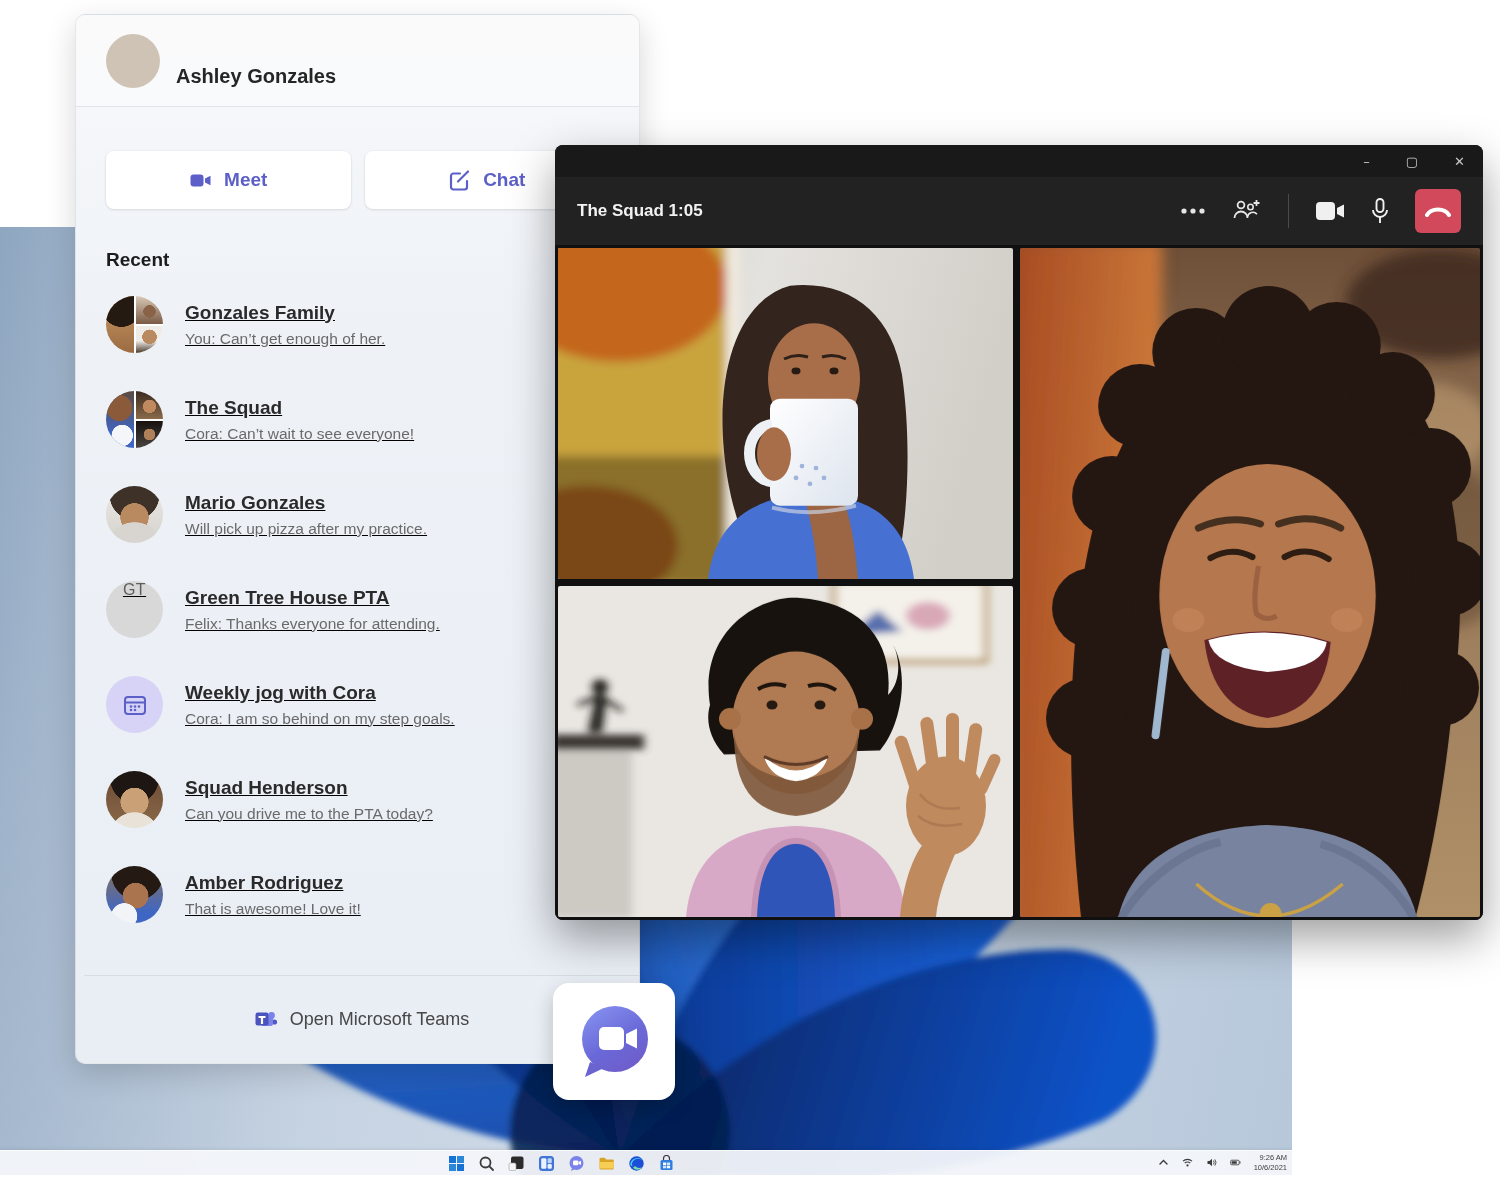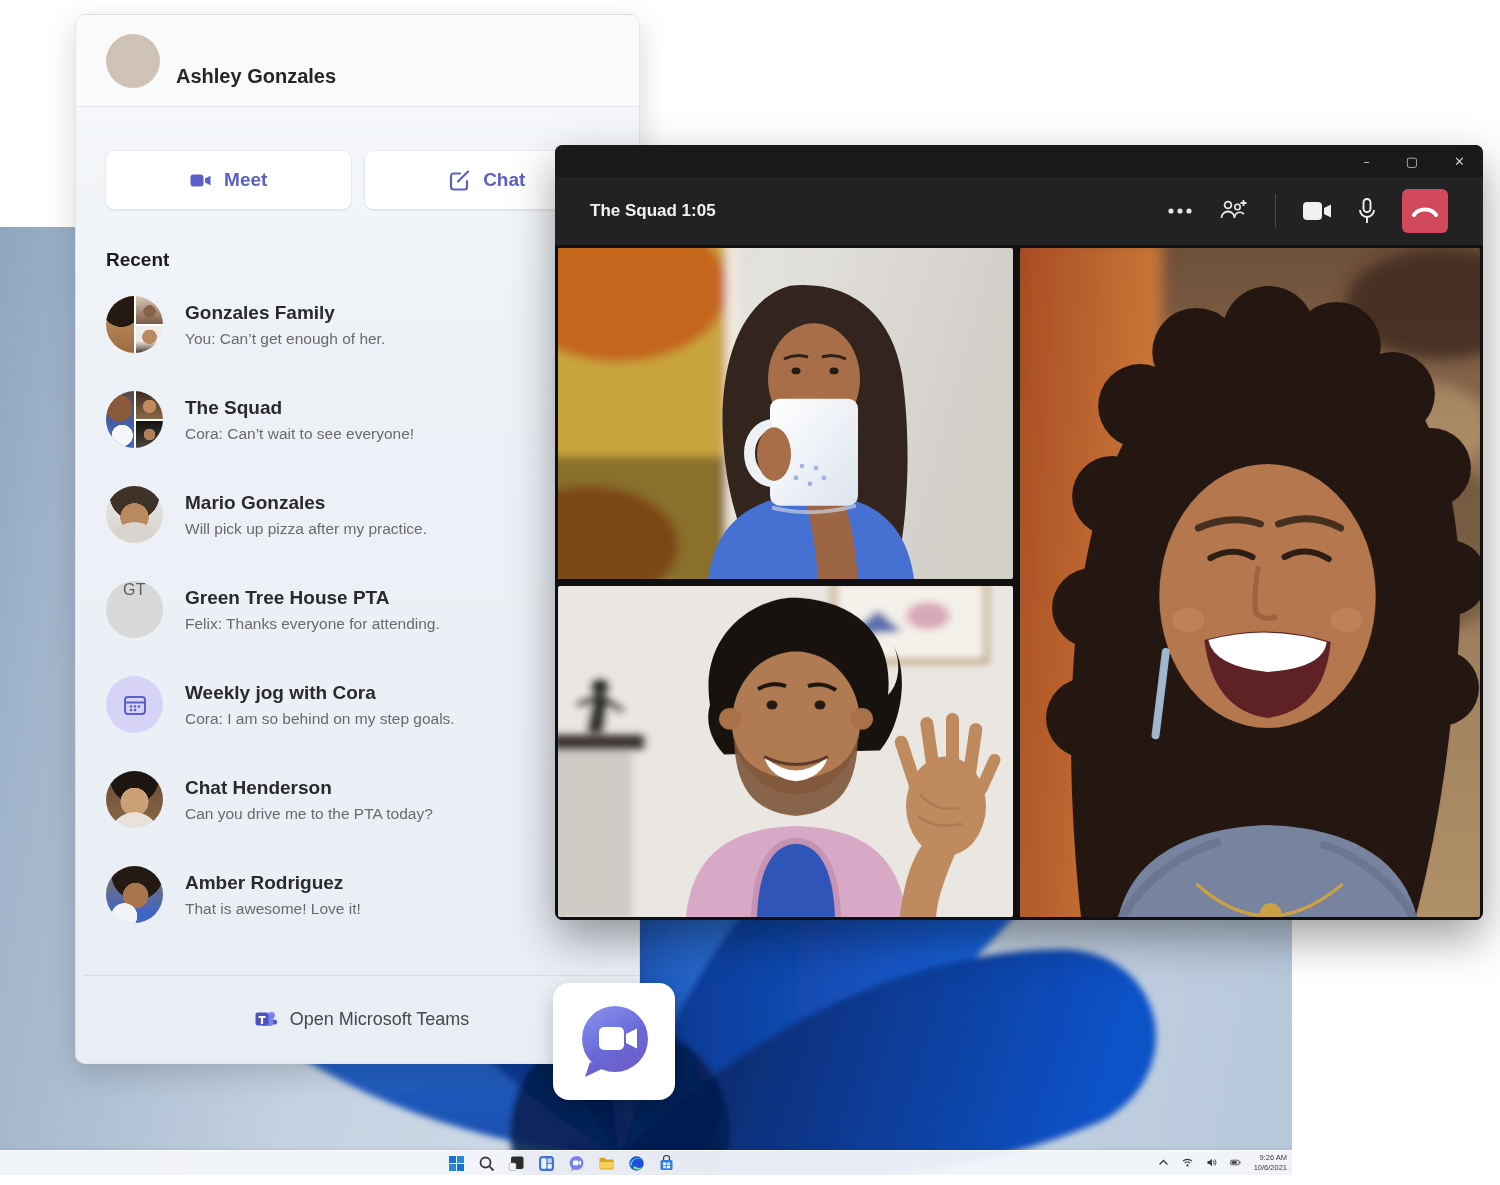--- a/index.html
+++ b/index.html
@@ -40,21 +40,21 @@
       linear-gradient(180deg,#ddd3c8,#b9a globalization88);
     background-color:#cfc3b5; }
   .cp-username { margin-left:16px; font-size:20px; font-weight:700; color:#252525;margin-top:32px; }
   .cp-buttons { display:flex; gap:14px; margin:44px 30px 0 30px; }
   .cp-btn { flex:1; height:58px; background:#ffffff; border-radius:8px;
     box-shadow:0 1px 3px rgba(0,0,0,0.10), 0 0 0 1px rgba(0,0,0,0.02);
     display:flex; align-items:center; justify-content:center; gap:12px;
     color:#5b5fc7; font-size:19px; font-weight:600; cursor:pointer; }
   .cp-btn svg { width:23px; height:23px; }
   .cp-recent { margin:40px 0 6px 30px; font-size:19px; font-weight:700; color:#1c1c1c; }
-  .cp-list { flex:1; overflow:hidden; }
+  .cp-list { flex:1; overflow:hidden;text-decoration:underline; }
   .convo { height:95px; display:flex; align-items:center; padding-left:30px; gap:22px; cursor:pointer; }
   .av { width:57px; height:57px; border-radius:50%; flex:none; overflow:hidden; position:relative; background:#ddd; }
   .convo-name { font-size:19px; font-weight:600; color:#2a2a2a; }
   .convo-preview { font-size:15.5px; color:#6a6a6a; margin-top:6px; }
 
   
   .quad { display:flex; gap:2px; width:100%; height:100%; background:#fff; }
   .quad .half { width:27.5px; height:100%; }
   .quad .col { display:flex; flex-direction:column; gap:2px; width:27.5px; }
   .quad .col>div { height:27.5px; }
@@ -89,21 +89,21 @@
   .cp-footer-label { font-size:18px; color:#474747; }
   .teams-logo { width:24px; height:24px; }
 
   
   .call-window { position:absolute; left:555px; top:145px; width:928px; height:775px;
     border-radius:8px; overflow:hidden; box-shadow:0 18px 45px rgba(0,0,0,0.38);
     z-index:3; display:flex; flex-direction:column; background:#141414; }
   .cw-titlebar { height:32px; flex:none; background:#191919; display:flex;
     justify-content:flex-end; align-items:center; padding-right:18px; gap:36px; }
   .cw-ctl { color:#c9c9c9; font-size:13px; line-height:1; cursor:pointer; font-family:"DejaVu Sans", sans-serif; }
-  .cw-callbar { height:68px; flex:none; background:#222222; display:flex; align-items:center; padding:0 35px; }
+  .cw-callbar { height:68px; flex:none; background:#222222; display:flex; align-items:center; padding:0 22px; }
   .cw-title { font-size:17px; font-weight:600; color:#f2f2f2; }
   .cw-actions { margin-left:auto; display:flex; align-items:center; gap:26px; }
   .cw-actions svg { display:block; }
   .cw-divider { width:1px; height:34px; background:#4a4a4a; }
   .cw-hangup { width:46px; height:44px; background:#d1495b; border-radius:6px;
     display:flex; align-items:center; justify-content:center; cursor:pointer; }
   .cw-stage { flex:1; display:flex; gap:7px; padding:3px; background:#101010; }
   .cw-left { width:455px; flex:none; display:flex; flex-direction:column; gap:7px; }
   .tile { position:relative; overflow:hidden; border-radius:2px; background:#333; }
   .tile svg { position:absolute; inset:0; width:100%; height:100%; }
@@ -338,21 +338,21 @@
         </div>
         <div class="convo-text">
           <div class="convo-name">Weekly jog with Cora</div>
           <div class="convo-preview">Cora: I am so behind on my step goals.</div>
         </div>
       </div>
 
       <div class="convo">
         <div class="av av-felix"></div>
         <div class="convo-text">
-          <div class="convo-name">Chat Henderson</div>
+          <div class="convo-name">Squad Henderson</div>
           <div class="convo-preview">Can you drive me to the PTA today?</div>
         </div>
       </div>
 
       <div class="convo">
         <div class="av av-amber"></div>
         <div class="convo-text">
           <div class="convo-name">Amber Rodriguez</div>
           <div class="convo-preview">That is awesome! Love it!</div>
         </div>

